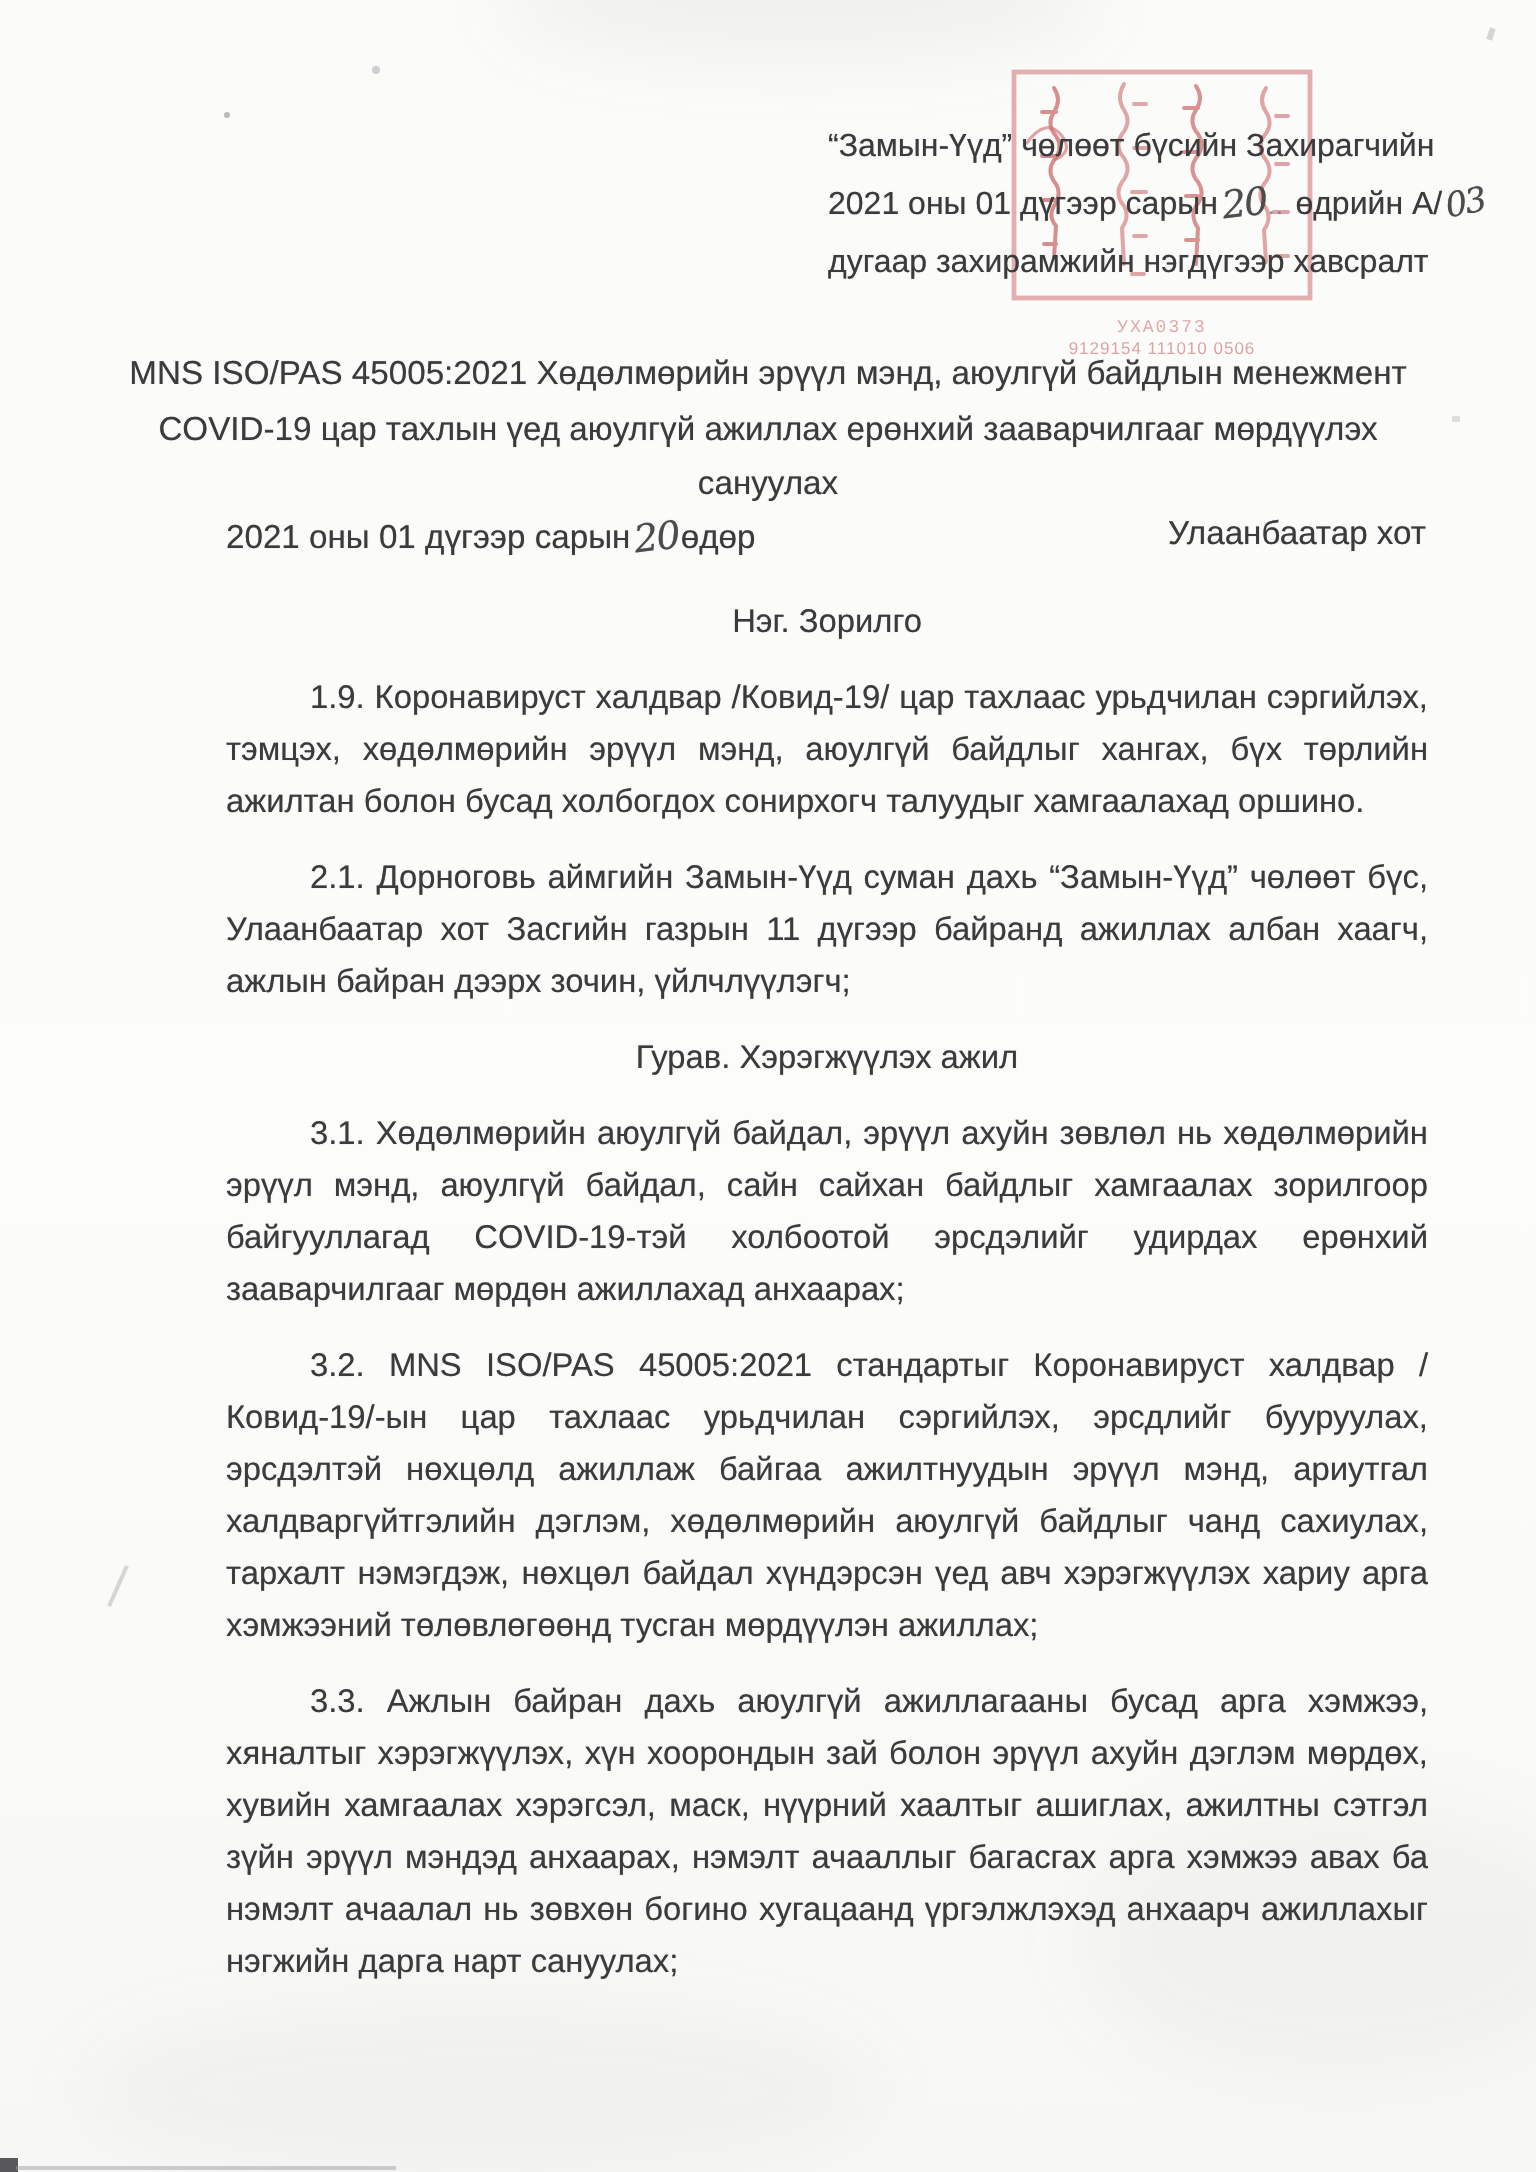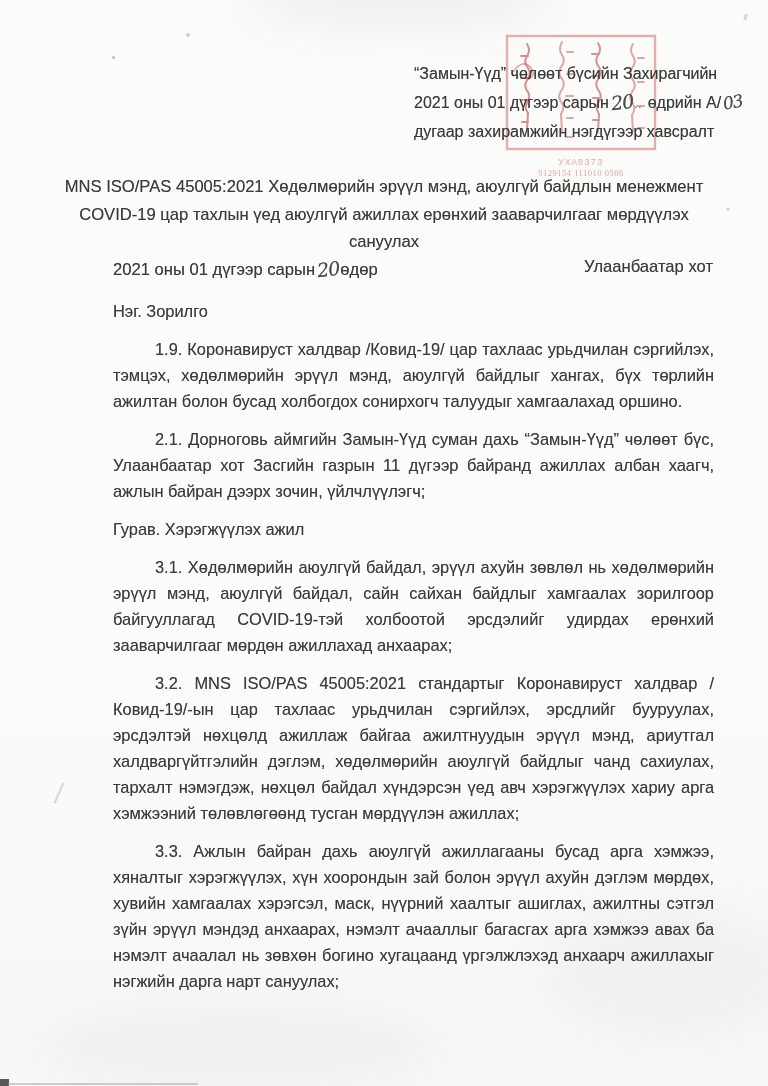--- a/index.html
+++ b/index.html
@@ -34,21 +34,21 @@
   .dateline{
     position:absolute;top:257px;left:113px;width:600px;
     display:flex;justify-content:space-between;
     font-size:16.6px;text-shadow:0 0 .4px rgba(40,40,40,.55);
   }
   .docbody{
     position:absolute;top:286px;left:113px;width:601px;
     font-size:16.4px;line-height:26px;
     text-shadow:0 0 .4px rgba(40,40,40,.5);
   }
-  .h{ text-align:left;margin:12px 0; }
+  .h{ text-align:center;margin:12px 0; }
   .para{ text-align:justify;text-justify:inter-word;text-indent:42px;margin:0 0 12px 0; }
 
   
   .hw{
     display:inline-block;
     font-family:"DejaVu Serif", serif;
     font-style:italic;
     font-size:19px;
     color:#4c4c4c;
     transform:rotate(-7deg) translateY(1px);
@@ -63,21 +63,21 @@
     position:absolute;left:505px;top:34px;width:152px;
     text-align:center;pointer-events:none;
   }
   .stamp-code{
     margin-top:2px;
     font-size:9px;color:#e09a9a;letter-spacing:1px;
     font-family:"Liberation Mono", monospace;opacity:.85;
   }
   .stamp-serial{
     font-size:8.5px;color:#d98c8c;letter-spacing:.5px;
-    font-family:Liberation Serif, serif;opacity:.8;
+    font-family:Liberation Sans, sans-serif;opacity:.8;
   }
 
   
   .artifact{position:absolute;pointer-events:none;}
   .corner-blot{left:0;bottom:0;width:9px;height:7px;background:#3c3c40;opacity:.85;}
   .bottom-strip{left:8px;bottom:1px;width:190px;height:2px;background:#9a9aa0;opacity:.45;}
   .slash{left:58px;top:782px;width:2px;height:22px;background:#bdbdbd;opacity:.6;transform:rotate(24deg);}
   .speck1{left:112px;top:56px;width:3px;height:3px;background:#9d9d9d;border-radius:50%;opacity:.7;}
   .speck2{left:186px;top:33px;width:4px;height:4px;background:#b0b0b0;border-radius:50%;opacity:.6;}
   .speck3{left:744px;top:14px;width:3px;height:6px;background:#bcbcbc;opacity:.6;transform:rotate(18deg);}

